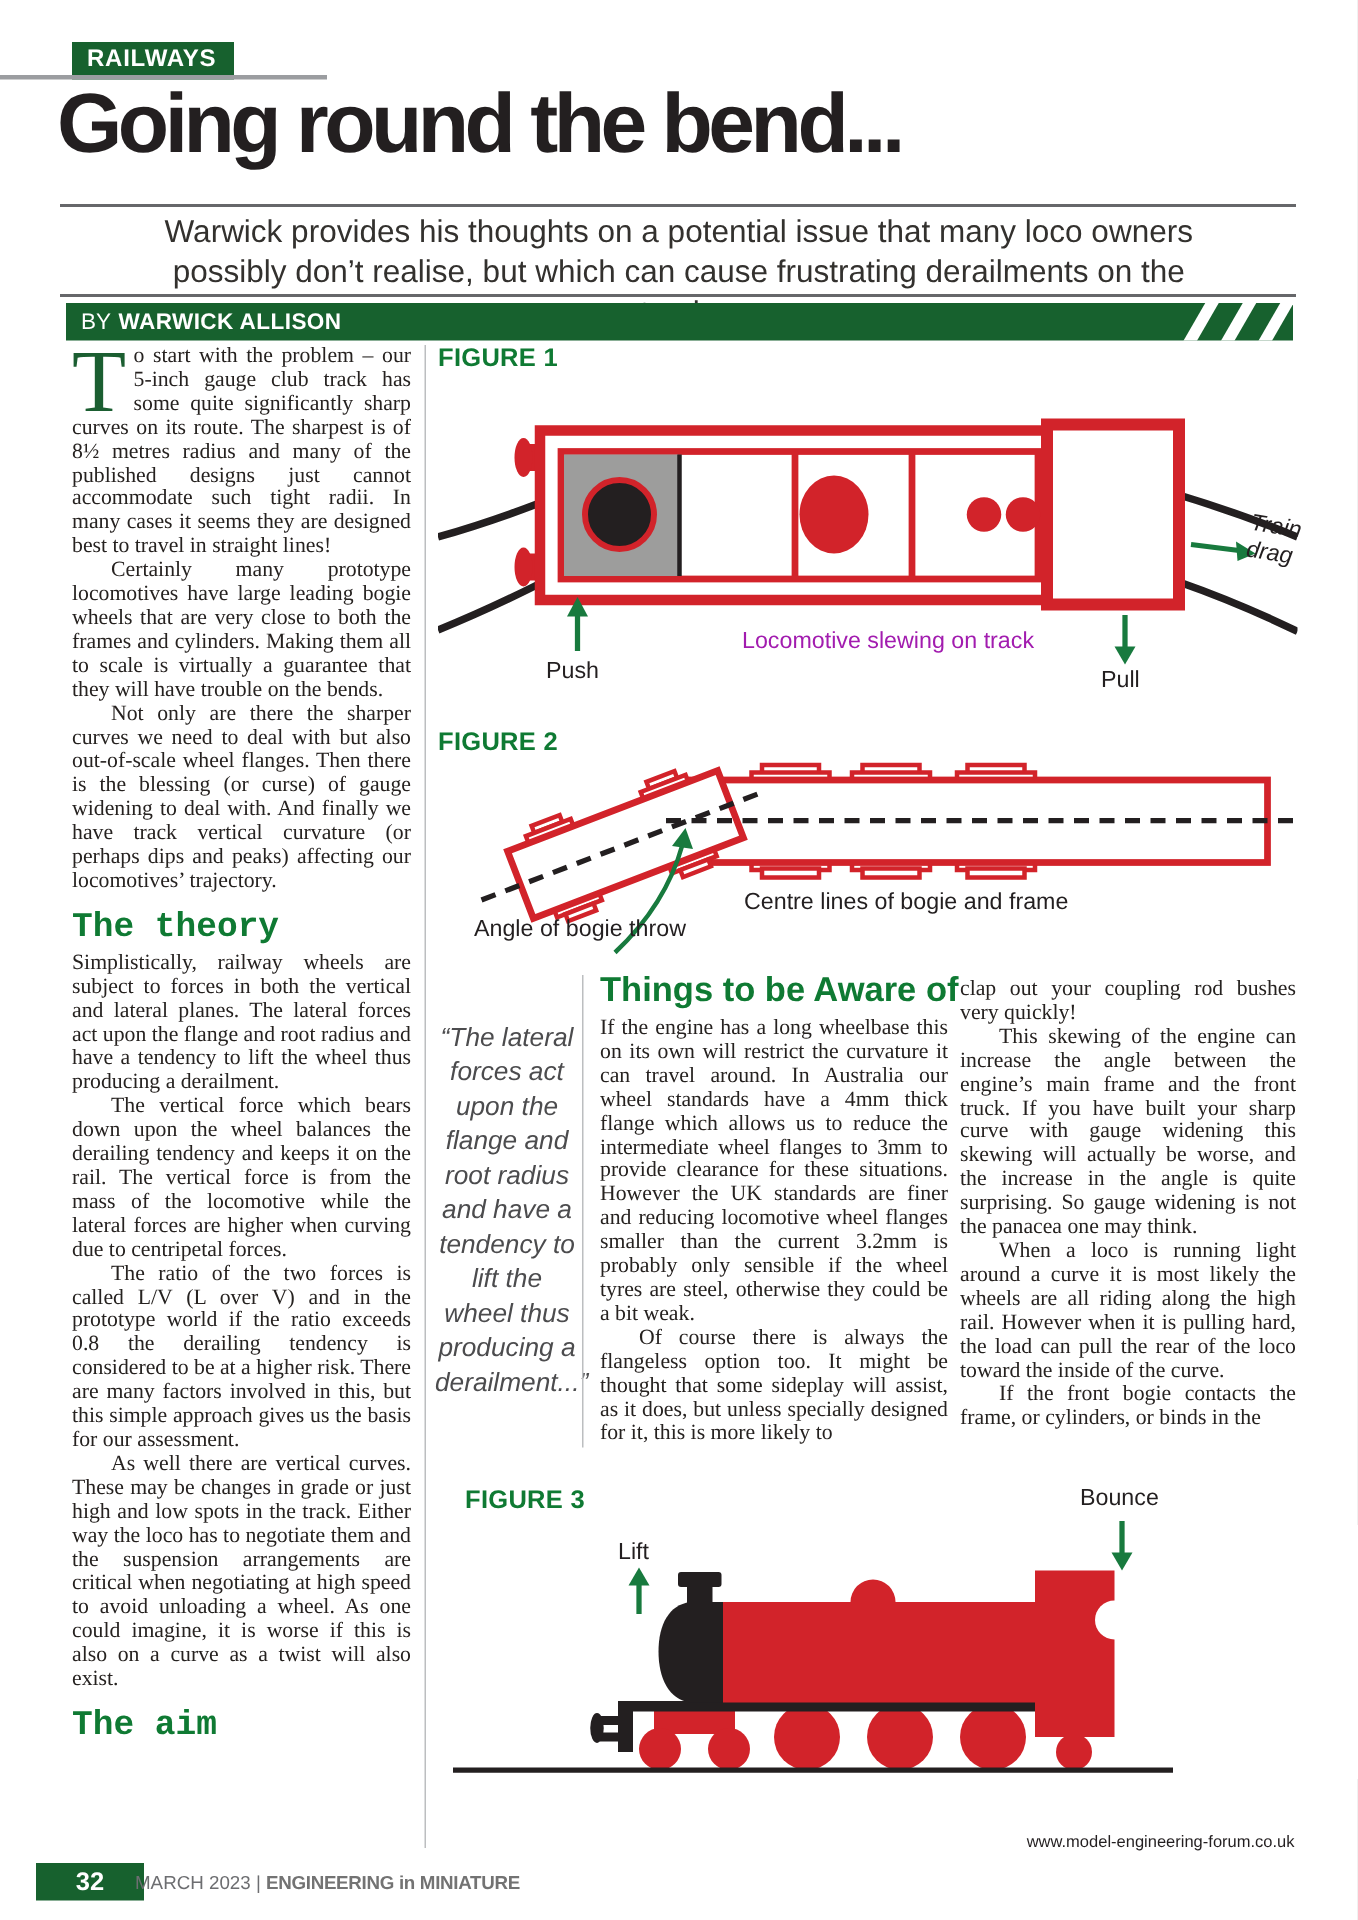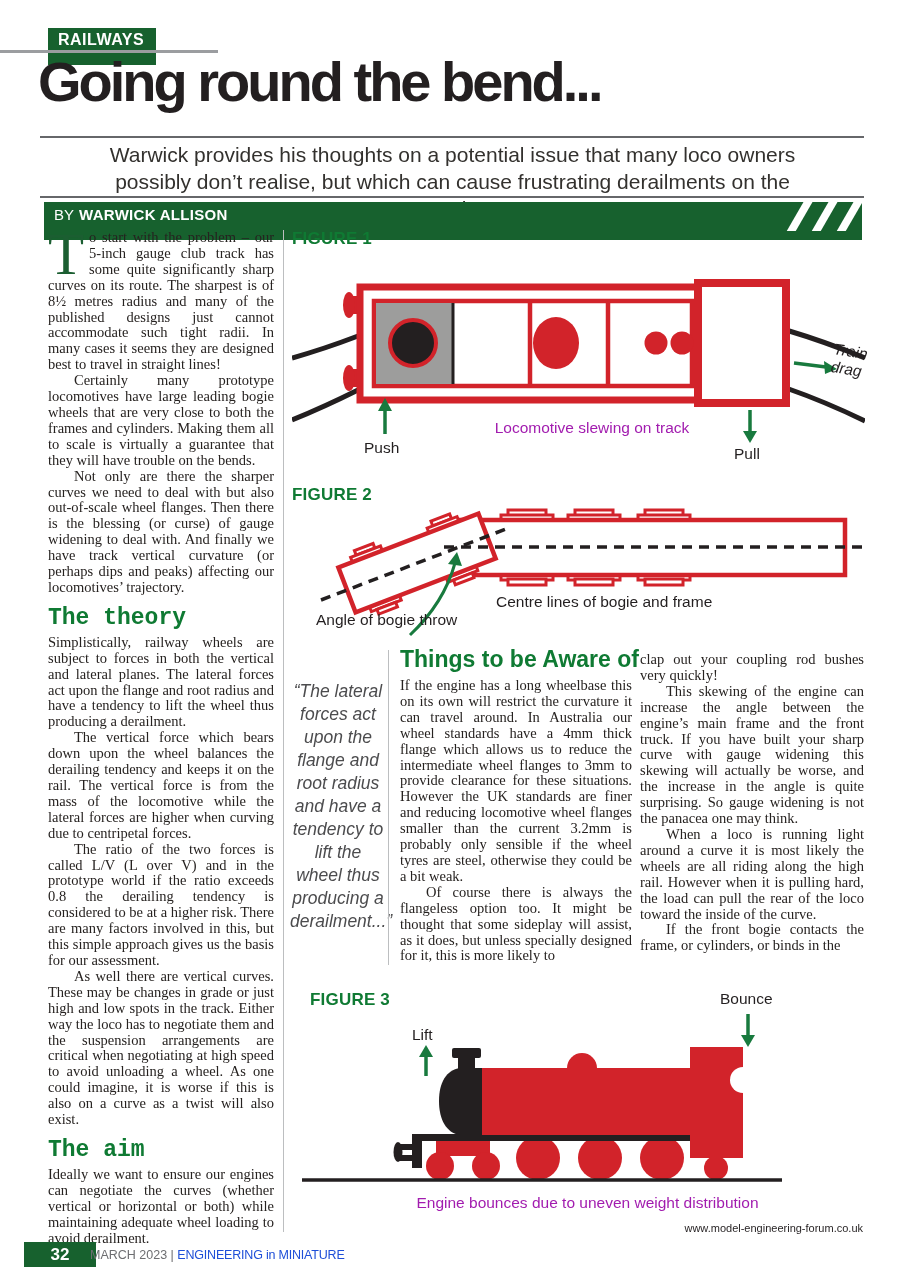--- a/index.html
+++ b/index.html
@@ -2,29 +2,29 @@
 <html><head>
 <meta charset="utf-8">
 <style>
   html,body{margin:0;padding:0;background:#e8e8e8;}
   .page{position:relative;width:905px;height:1280px;background:#ffffff;overflow:hidden;
         font-family:"Liberation Sans",sans-serif;color:#231f20;}
   .abs{position:absolute;}
 
   
   .kicker{left:48px;top:28px;background:#17612e;color:#fff;font-weight:700;font-size:16px;
-          letter-spacing:.5px;padding:3px 12px 16px 10px;}
+          letter-spacing:.5px;padding:3px 12px 4px 10px;}
   .kicker-rule{left:0;top:50px;width:218px;height:3px;background:#9b9da0;}
   .headline{left:38px;top:46px;width:830px;font-size:56px;line-height:72px;font-weight:700;
             letter-spacing:-3px;color:#231f20;}
   .rule{left:40px;width:824px;height:2px;background:#66676a;}
   .rule1{top:136px;} .rule2{top:196px;}
   .standfirst{left:90px;top:141px;width:725px;text-align:center;font-size:21px;line-height:27px;
               color:#33312e;}
-  .byline-bar{left:44px;top:202px;width:818px;height:38px;background:#17612e;color:#fff;
+  .byline-bar{left:44px;top:202px;width:818px;height:25px;background:#17612e;color:#fff;
               font-size:15px;line-height:25px;padding-left:10px;box-sizing:border-box;overflow:hidden;}
   .byline-bar .nm{font-weight:700;margin-left:5px;letter-spacing:.3px;}
   .slash{position:absolute;top:-3px;height:32px;width:9px;background:#fff;transform:skewX(-30deg);}
 
   
   .vdiv{width:1px;background:#bcbec0;}
   .leftcol{left:48px;top:230px;width:226px;}
   .serif{font-family:"Liberation Serif",serif;font-size:14.5px;line-height:15.9px;
          text-align:justify;color:#262220;}
   .serif p{margin:0;}
@@ -37,21 +37,21 @@
   .figtext{font-size:15.5px;color:#231f20;}
   .quote{left:290px;top:680px;width:96px;text-align:center;font-style:italic;font-size:17.5px;
          line-height:23px;color:#4c4c4e;}
   .thead{font-size:23px;font-weight:700;color:#0f7a33;}
   .caption{text-align:center;font-size:15.5px;color:#a21caf;}
 
   
   .pageno{left:24px;top:1242px;width:72px;height:25px;background:#17612e;color:#fff;font-weight:700;
           font-size:17px;text-align:center;line-height:25px;}
   .foot-left{left:90px;top:1248px;font-size:12.5px;color:#6d6e71;}
-  .foot-left .mag{font-weight:400;color:#1d4ed8;letter-spacing:-0.2px;}
+  .foot-left .mag{font-weight:700;color:#737373;letter-spacing:-0.2px;}
   .foot-right{right:42px;top:1222px;font-size:11px;font-weight:400;color:#231f20;}
 </style>
 </head>
 <body>
 
 <div class="page">
 
   <div class="abs kicker">RAILWAYS</div>
   <div class="abs kicker-rule"></div>
   <div class="abs headline">Going round the bend...</div>
@@ -70,21 +70,20 @@
   <div class="abs leftcol serif">
     <p><span class="dropcap">T</span><span>o start with the problem – our 5-inch gauge club track has some quite significantly sharp curves on its route. The sharpest is of 8½ metres radius and many of the published designs just cannot accommodate such tight radii. In many cases it seems they are designed best to travel in straight lines!</span></p>
     <p class="indent">Certainly many prototype locomotives have large leading bogie wheels that are very close to both the frames and cylinders. Making them all to scale is virtually a guarantee that they will have trouble on the bends.</p>
     <p class="indent">Not only are there the sharper curves we need to deal with but also out-of-scale wheel flanges. Then there is the blessing (or curse) of gauge widening to deal with. And finally we have track vertical curvature (or perhaps dips and peaks) affecting our locomotives’ trajectory.</p>
     <div class="shead">The theory</div>
     <p>Simplistically, railway wheels are subject to forces in both the vertical and lateral planes. The lateral forces act upon the flange and root radius and have a tendency to lift the wheel thus producing a derailment.</p>
     <p class="indent">The vertical force which bears down upon the wheel balances the derailing tendency and keeps it on the rail. The vertical force is from the mass of the locomotive while the lateral forces are higher when curving due to centripetal forces.</p>
     <p class="indent">The ratio of the two forces is called L/V (L over V) and in the prototype world if the ratio exceeds 0.8 the derailing tendency is considered to be at a higher risk. There are many factors involved in this, but this simple approach gives us the basis for our assessment.</p>
     <p class="indent">As well there are vertical curves. These may be changes in grade or just high and low spots in the track. Either way the loco has to negotiate them and the suspension arrangements are critical when negotiating at high speed to avoid unloading a wheel. As one could imagine, it is worse if this is also on a curve as a twist will also exist.</p>
     <div class="shead">The aim</div>
-    <p>Ideally we want to ensure our engines can negotiate the curves (whether vertical or horizontal or both) while maintaining adequate wheel loading to avoid derailment.</p>
   </div>
 
   <div class="abs figlabel" style="left:292px;top:229px;">FIGURE 1</div>
   <div class="abs" style="left:292px;top:250px;width:573px;height:225px;">
     <svg viewBox="0 0 573 225" width="573" height="225">
 
       <path d="M0,108 Q32,99 66,86" stroke="#231f20" stroke-width="5" fill="none"></path>
       <path d="M0,170 Q32,157 66,140" stroke="#231f20" stroke-width="5" fill="none"></path>
       <path d="M494,80 Q534,92 573,108" stroke="#231f20" stroke-width="5" fill="none"></path>
       <path d="M494,138 Q534,152 573,171" stroke="#231f20" stroke-width="5" fill="none"></path>
@@ -209,21 +208,20 @@
       <rect x="152" y="60" width="29" height="10" rx="2" fill="#231f20"></rect>
       <path d="M267,80 A15,15 0 0 1 297,80 Z" fill="#d2232a"></path>
       <rect x="182" y="80" width="208" height="67" fill="#d2232a"></rect>
       <rect x="390" y="59" width="53" height="111" fill="#d2232a"></rect>
       <circle cx="443" cy="92" r="13" fill="#ffffff"></circle>
 
       <line x1="2" y1="192" x2="482" y2="192" stroke="#231f20" stroke-width="3.5"></line>
     </svg>
     <div class="abs figtext" style="left:112px;top:38px;">Lift</div>
     <div class="abs figtext" style="left:420px;top:2px;">Bounce</div>
-    <div class="abs caption" style="left:0;top:206px;width:575px;">Engine bounces due to uneven weight distribution</div>
   </div>
 
   <div class="abs pageno">32</div>
   <div class="abs foot-left">
     <span>MARCH 2023</span>
     <span>|</span>
     <span class="mag">ENGINEERING in MINIATURE</span>
   </div>
   <div class="abs foot-right">www.model-engineering-forum.co.uk</div>
 

